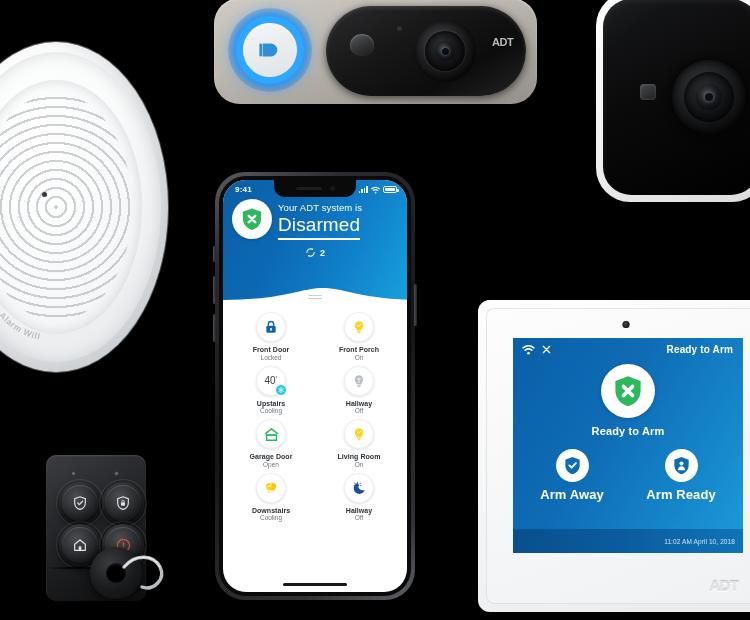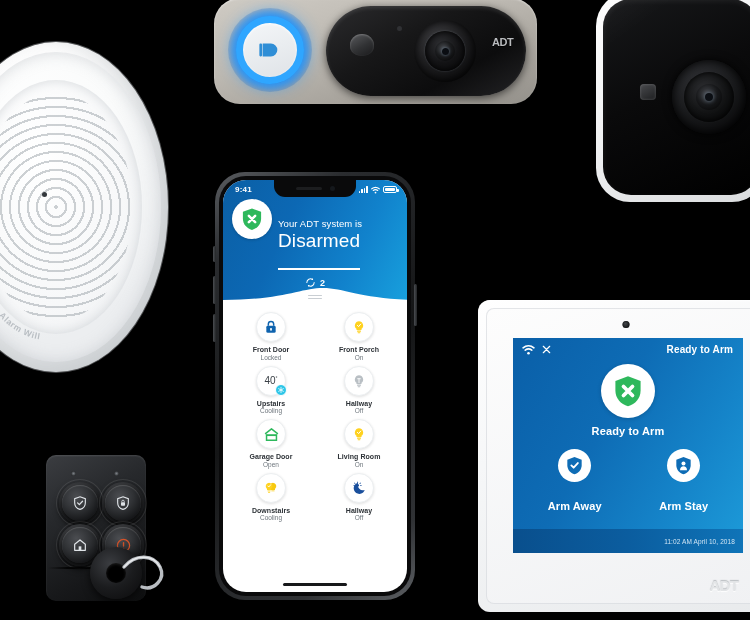--- a/index.html
+++ b/index.html
@@ -262,25 +262,25 @@
   .hamburger i:nth-child(3){ width:8px; }
   .home-name { font-size: 8.5px; font-weight: 600; letter-spacing: .1px; opacity:.95; }
 
   .hero-body { position: relative; padding: 3px 0 0 0; }
   .shield-badge {
     position: absolute; left: 9px; top: 0px; width: 40px; height: 40px;
     border-radius: 50%; background: #fff;
     display: flex; align-items: center; justify-content: center;
     box-shadow: 0 1px 3px rgba(0,0,0,.18);
   }
-  .hero-text { padding-left: 55px; margin-top: 16px; }
+  .hero-text { padding-left: 55px; }
   .hero-sub { font-size: 9.5px; font-weight: 400; letter-spacing: .1px; }
   .hero-state {
     font-size: 19px; font-weight: 400; letter-spacing: .1px; margin-top: 1px;
-    display:inline-block; padding-bottom:16px; border-bottom: 2px solid #fff;
+    display:inline-block; padding-bottom:2px; border-bottom: 2px solid #fff;
   }
   .sync-row {
     display: flex; align-items: center; justify-content: center; gap: 4px;
     margin-top: 7px; font-size: 9px; font-weight: 600;
   }
   .hero-curve {
     position: absolute; left: 0; right: 0; bottom: -1px; height: 15px;
   }
   .pull-handle {
     position: absolute; left: 50%; transform: translateX(-50%); bottom: 2px;
@@ -345,21 +345,21 @@
     box-shadow: 0 1px 4px rgba(0,0,0,.18);
   }
   .ps-status { text-align:center; color:#fff; font-size: 11px; font-weight: 700;
     margin-top: 7px; letter-spacing: .15px; }
   .ps-actions { display:flex; justify-content: space-around; margin-top: 12px; padding: 0 6px; }
   .ps-action { display:flex; flex-direction:column; align-items:center; }
   .ps-circ {
     width: 33px; height: 33px; border-radius:50%; background:#fff;
     display:flex; align-items:center; justify-content:center;
   }
-  .ps-alabel { color:#fff; font-size: 11px; font-weight: 700; margin-top: 18px; letter-spacing:.1px;}
+  .ps-alabel { color:#fff; font-size: 13px; font-weight: 700; margin-top: 5px; letter-spacing:.1px;}
   .ps-footer {
     position:absolute; left:0; right:0; bottom:0; height: 24px;
     background: linear-gradient(90deg, #094f8d 0%, #0b5d9f 50%, #0f74b8 100%);
     display:flex; align-items:center; justify-content:flex-end; padding-right: 8px;
   }
   .ps-time { color:#cfe4f4; font-size: 6.5px; font-weight: 500; letter-spacing:.1px;}
   .panel-adt {
     position: absolute; right: 36px; bottom: 18px;
     font-size: 15px; font-weight: 800; letter-spacing: -.8px;
     color: #e2e4e6; font-family: "Liberation Sans", sans-serif;
@@ -704,21 +704,21 @@
           <div class="ps-alabel">Arm Away</div>
         </div>
         <div class="ps-action">
           <div class="ps-circ">
             <svg width="21" height="21" viewBox="0 0 24 24">
               <path d="M12 2.4 L20.2 5.5 V11.6 C20.2 16.6 16.8 20.6 12 21.9 C7.2 20.6 3.8 16.6 3.8 11.6 V5.5 Z" fill="#0e6cb5"></path>
               <circle cx="12" cy="9.6" r="2.3" fill="#fff"></circle>
               <path d="M8 17.4 C8 14.3 9.8 12.9 12 12.9 C14.2 12.9 16 14.3 16 17.4 Z" fill="#fff"></path>
             </svg>
           </div>
-          <div class="ps-alabel">Arm Stay</div>
+          <div class="ps-alabel">Arm Ready</div>
         </div>
       </div>
 
       <div class="ps-footer">
         <span class="ps-time">11:02 AM April 10, 2018</span>
       </div>
     </div>
 
     <div class="panel-adt">ADT</div>
   </div>

